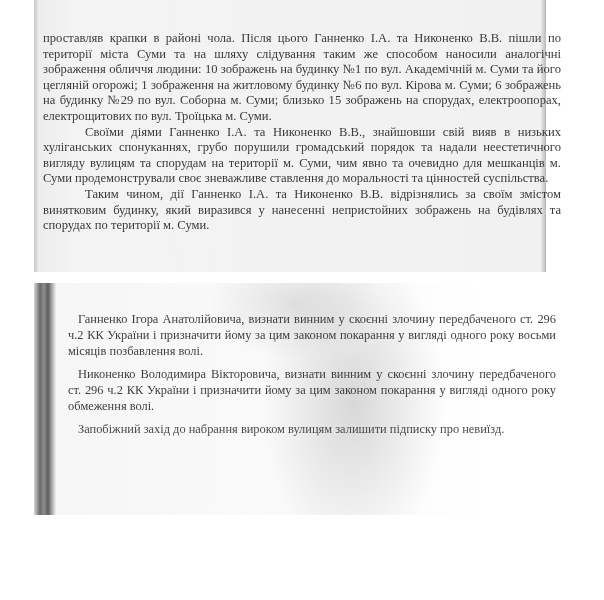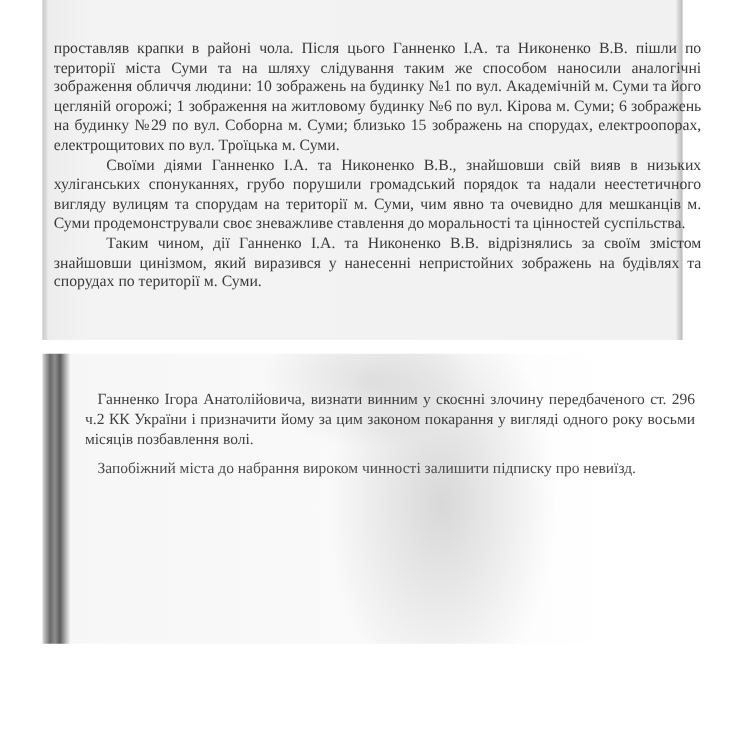--- a/index.html
+++ b/index.html
@@ -53,23 +53,24 @@
   </style>
 </head>
 <body>
 
 <div class="scan1">
   <div class="left-edge"></div>
   <div class="right-edge"></div>
   <div class="text">
     <p>проставляв крапки в районі чола. Після цього Ганненко І.А. та Никоненко В.В. пішли по території міста Суми та на шляху слідування таким же способом наносили аналогічні зображення обличчя людини: 10 зображень на будинку №1 по вул. Академічній м. Суми та його цегляній огорожі; 1 зображення на житловому будинку №6 по вул. Кірова м. Суми; 6 зображень на будинку №29 по вул. Соборна м. Суми; близько 15 зображень на спорудах, електроопорах, електрощитових по вул. Троїцька м. Суми.</p>
     <p class="indent">Своїми діями Ганненко І.А. та Никоненко В.В., знайшовши свій вияв в низьких хуліганських спонуканнях, грубо порушили громадський порядок та надали неестетичного вигляду вулицям та спорудам на території м. Суми, чим явно та очевидно для мешканців м. Суми продемонстрували своє зневажливе ставлення до моральності та цінностей суспільства.</p>
-    <p class="indent"><span>Таким чином, дії Ганненко І.А. та Никоненко В.В. відрізнялись за своїм змістом знайшовши цинізмом, який виразився у нанесенні </span><span class="underline-red">непристойних зображень</span><span> на будівлях та спорудах по території м. Суми.</span></p>
+    <p class="indent"><span>Таким чином, дії Ганненко І.А. та Никоненко В.В. відрізнялись за своїм змістом винятковим будинку, який виразився у нанесенні </span><span class="underline-red">непристойних зображень</span><span> на будівлях та спорудах по території м. Суми.</span></p>
   </div>
 </div>
 
 <div class="scan2">
   <div class="left-bar"></div>
   <div class="text">
     <p class="indent">Ганненко Ігора Анатолійовича, визнати винним у скоєнні злочину передбаченого ст. 296 ч.2 КК України і призначити йому за цим законом покарання у вигляді одного року восьми місяців позбавлення волі.</p>
-    <p class="inset muted">Запобіжний міста до набрання вироком чинності залишити підписку про невиїзд.</p>
+    <p class="indent">Никоненко Володимира Вікторовича, визнати винним у скоєнні злочину передбаченого ст. 296 ч.2 КК України і призначити йому за цим законом покарання у вигляді одного року обмеження волі.</p>
+    <p class="inset muted">Запобіжний захід до набрання вироком вулицям залишити підписку про невиїзд.</p>
   </div>
 </div>
 
 </body></html>

